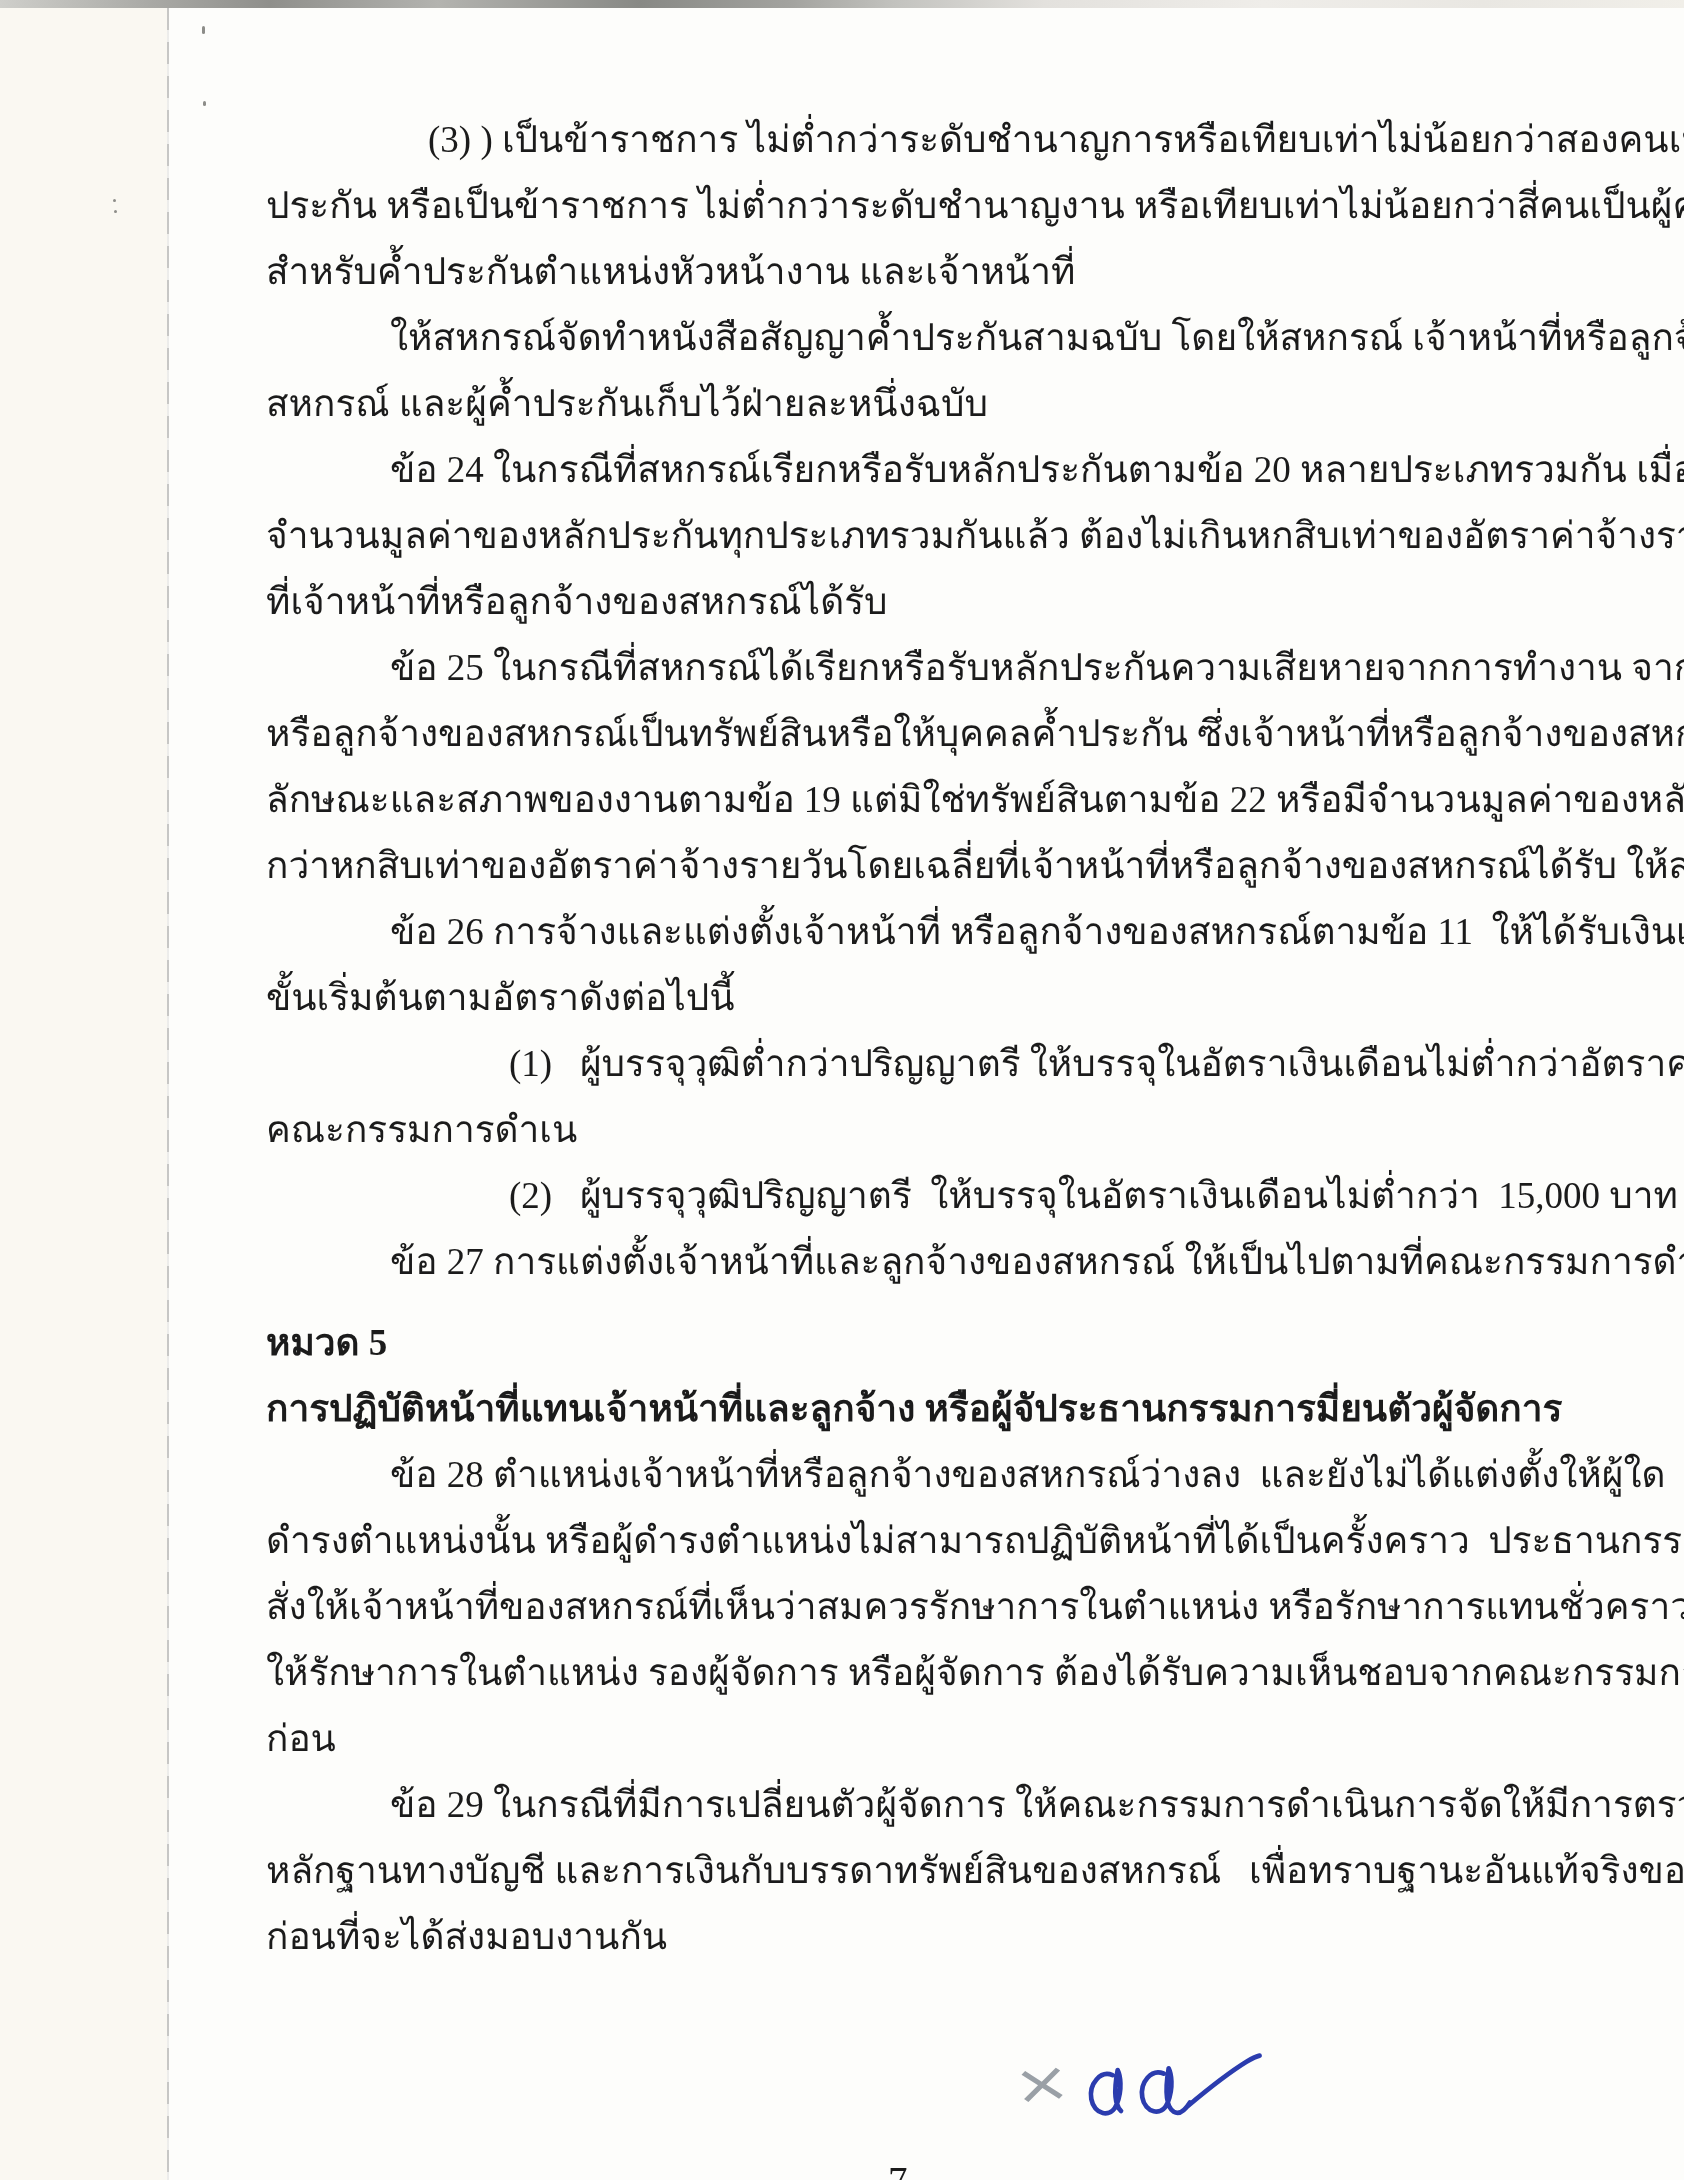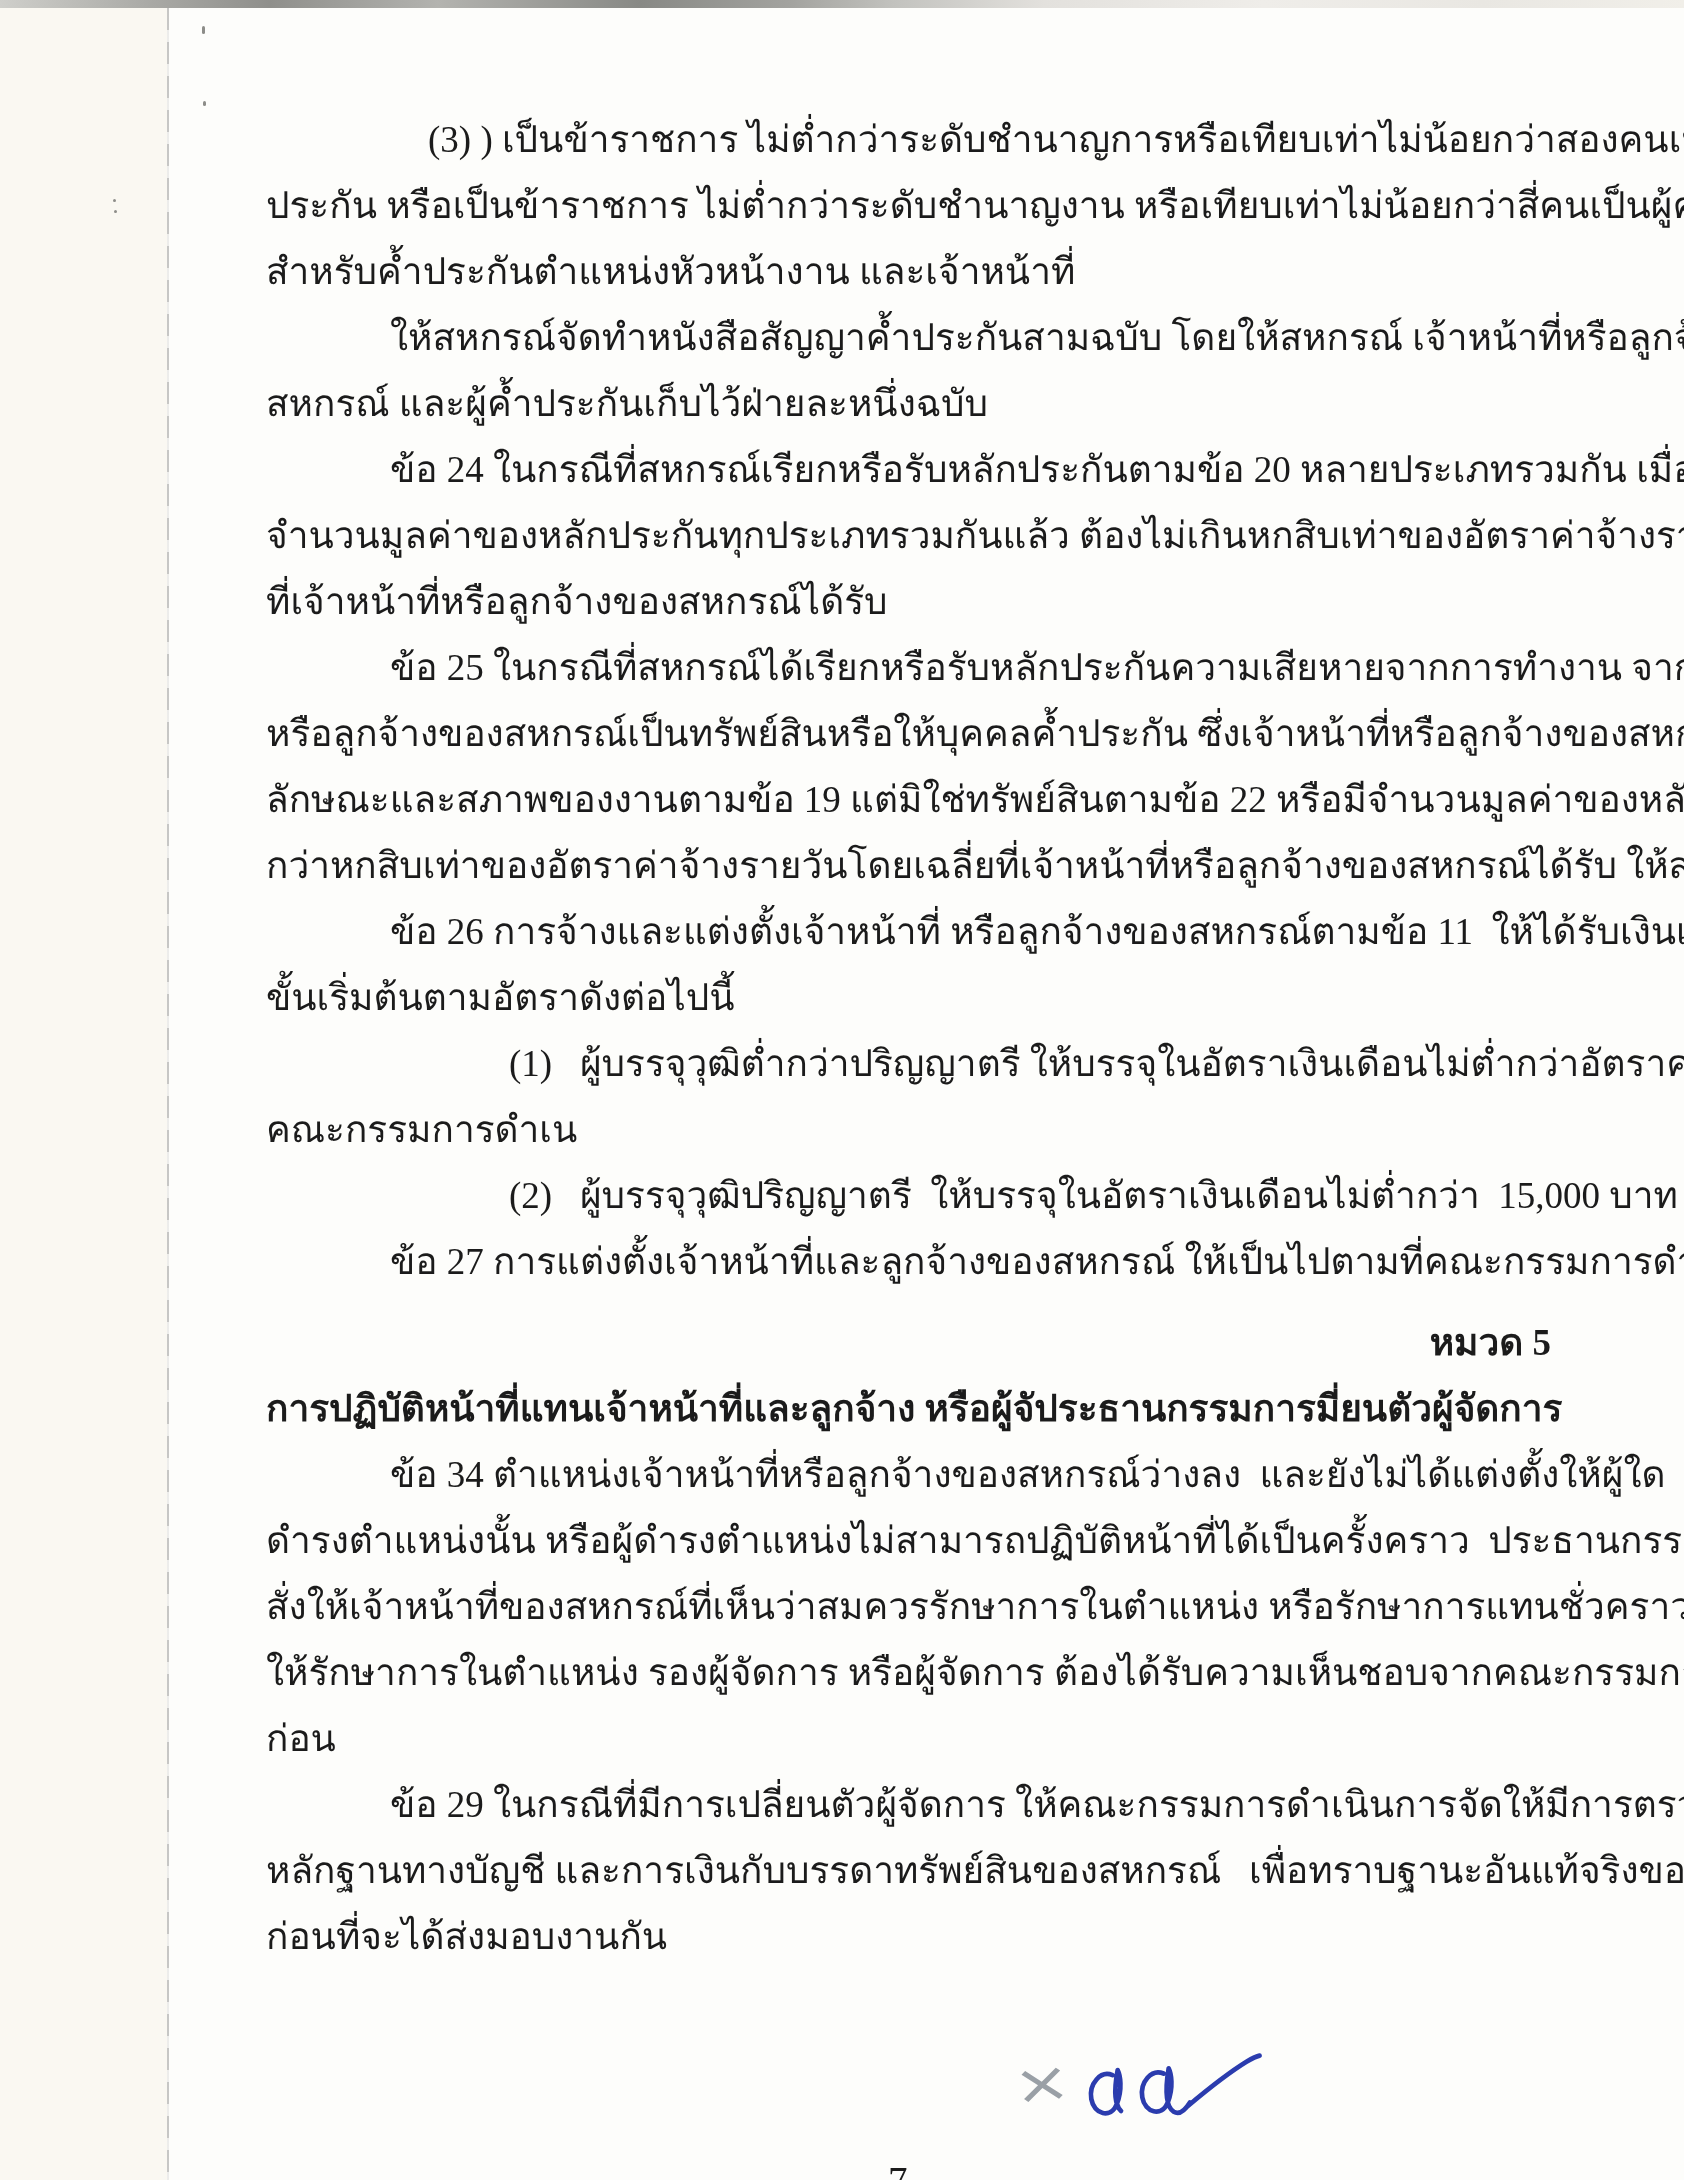--- a/index.html
+++ b/index.html
@@ -41,21 +41,21 @@
     height:66px;line-height:66px;
     font-size:37px;
     white-space:pre;
     overflow:visible;
   }
   .ln.flush{margin-left:0;}
   .ln.para{margin-left:124px;}
   .ln.para3{margin-left:162px;}
   .ln.item{margin-left:243px;}
   .ln.heading{
-    margin-left:0;text-align:right;font-weight:700;width:1285px;
+    margin-left:0;text-align:left;font-weight:700;width:1285px;
   }
   .ln.space-before{margin-top:15.3px;}
 
   .page-number{
     position:absolute;left:888px;top:2158px;
     font-size:39px;color:#1b1b1b;
     font-family:"Liberation Serif","DejaVu Serif",serif;
   }
   .x-mark{
     position:absolute;left:1019px;top:2056px;
@@ -95,21 +95,21 @@
       <div class="ln flush">ลักษณะและสภาพของงานตามข้อ 19 แต่มิใช่ทรัพย์สินตามข้อ 22 หรือมีจำนวนมูลค่าของหลักประกันเกิน</div>
       <div class="ln flush">กว่าหกสิบเท่าของอัตราค่าจ้างรายวันโดยเฉลี่ยที่เจ้าหน้าที่หรือลูกจ้างของสหกรณ์ได้รับ ให้สหกรณ์</div>
       <div class="ln para">ข้อ 26 การจ้างและแต่งตั้งเจ้าหน้าที่ หรือลูกจ้างของสหกรณ์ตามข้อ 11  ให้ได้รับเงินเดือน</div>
       <div class="ln flush">ขั้นเริ่มต้นตามอัตราดังต่อไปนี้</div>
       <div class="ln item">(1)   ผู้บรรจุวุฒิต่ำกว่าปริญญาตรี ให้บรรจุในอัตราเงินเดือนไม่ต่ำกว่าอัตราค่าแรงขั้นต่ำ</div>
       <div class="ln flush">คณะกรรมการดำเน</div>
       <div class="ln item">(2)   ผู้บรรจุวุฒิปริญญาตรี  ให้บรรจุในอัตราเงินเดือนไม่ต่ำกว่า  15,000 บาท</div>
       <div class="ln para">ข้อ 27 การแต่งตั้งเจ้าหน้าที่และลูกจ้างของสหกรณ์ ให้เป็นไปตามที่คณะกรรมการดำเนินการ</div>
       <div class="ln heading space-before">หมวด 5</div>
       <div class="ln heading">การปฏิบัติหน้าที่แทนเจ้าหน้าที่และลูกจ้าง หรือผู้จัประธานกรรมการมี่ยนตัวผู้จัดการ</div>
-      <div class="ln para">ข้อ 34 ตำแหน่งเจ้าหน้าที่หรือลูกจ้างของสหกรณ์ว่างลง  และยังไม่ได้แต่งตั้งให้ผู้ใด</div>
+      <div class="ln para">ข้อ 28 ตำแหน่งเจ้าหน้าที่หรือลูกจ้างของสหกรณ์ว่างลง  และยังไม่ได้แต่งตั้งให้ผู้ใด</div>
       <div class="ln flush">ดำรงตำแหน่งนั้น หรือผู้ดำรงตำแหน่งไม่สามารถปฏิบัติหน้าที่ได้เป็นครั้งคราว  ประธานกรรมการมีอำนาจ</div>
       <div class="ln flush">สั่งให้เจ้าหน้าที่ของสหกรณ์ที่เห็นว่าสมควรรักษาการในตำแหน่ง หรือรักษาการแทนชั่วคราวได้ แต่การสั่ง</div>
       <div class="ln flush">ให้รักษาการในตำแหน่ง รองผู้จัดการ หรือผู้จัดการ ต้องได้รับความเห็นชอบจากคณะกรรมการดำเนินการ</div>
       <div class="ln flush">ก่อน</div>
       <div class="ln para">ข้อ 29 ในกรณีที่มีการเปลี่ยนตัวผู้จัดการ ให้คณะกรรมการดำเนินการจัดให้มีการตรวจสอบ</div>
       <div class="ln flush">หลักฐานทางบัญชี และการเงินกับบรรดาทรัพย์สินของสหกรณ์   เพื่อทราบฐานะอันแท้จริงของสหกรณ์</div>
       <div class="ln flush">ก่อนที่จะได้ส่งมอบงานกัน</div>
     </div>
 
   <span class="x-mark" style="color: rgb(154, 160, 166);">×</span>

